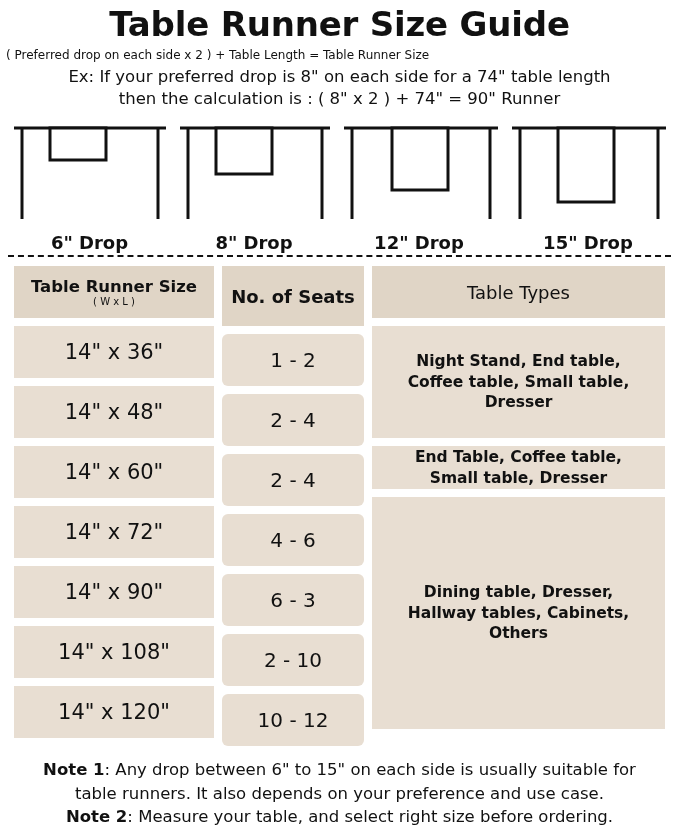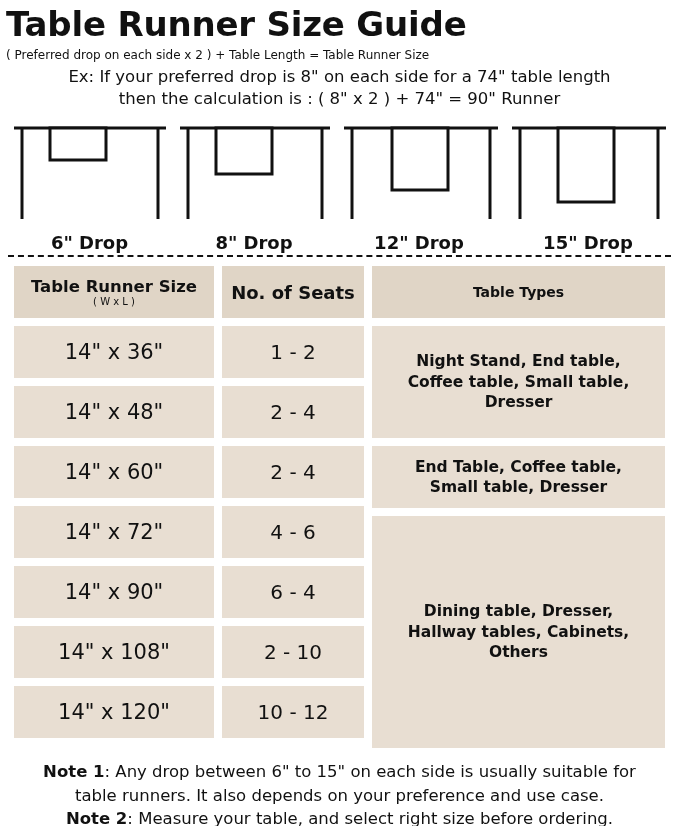--- a/index.html
+++ b/index.html
@@ -17,21 +17,21 @@
   }
   .page {
     width: 679px;
     height: 826px;
     position: relative;
     padding: 0 6px;
   }
 
   
   .title {
-    text-align: left;
+    text-align: center;
     font-size: 34px;
     font-weight: 700;
     letter-spacing: -0.2px;
     margin: 6px 0 4px 0;
     line-height: 1.1;
   }
   .formula {
     text-align: left;
     font-size: 12px;
     line-height: 1.35;
@@ -101,35 +101,35 @@
   }
   .head-main {
     font-size: 16.5px;
     font-weight: 700;
   }
   .head-sub {
     font-size: 10px;
     font-weight: 400;
   }
   .head-seats { font-size: 18px; font-weight: 700; }
-  .head-types { font-size: 14px; font-weight: 700; }
+  .head-types { font-size: 18px; font-weight: 400; }
 
   .size-cell { font-size: 21px; font-weight: 400; height: 52px; }
-  .seat-cell { font-size: 20px; font-weight: 400; height: 52px; }
+  .seat-cell { font-size: 20px; font-weight: 400; height: 52px; border-radius: 6px; }
   .type-cell {
     font-size: 15.5px;
     font-weight: 700;
     line-height: 1.33;
     padding: 6px 28px;
   }
   .h-head-a { height: 52px; }
-  .h-head-b { height: 52px; }
+  .h-head-b { height: 60px; }
   .h-head-c { height: 52px; }
   .t1 { height: 112px; }
-  .t2 { height: 62px; }
+  .t2 { height: 43px; }
   .t3 { height: 232px; }
 
   
   .notes {
     margin-top: 4px;
     padding: 0 6px;
     font-size: 16.5px;
     line-height: 1.42;
     text-align: center;
   }
@@ -211,21 +211,21 @@
     </div>
 
     <div class="col-b">
       <div class="cell head h-head-b">
         <span class="head-seats">No. of Seats</span>
       </div>
       <div class="cell seat-cell">1 - 2</div>
       <div class="cell seat-cell">2 - 4</div>
       <div class="cell seat-cell">2 - 4</div>
       <div class="cell seat-cell">4 - 6</div>
-      <div class="cell seat-cell">6 - 4</div>
+      <div class="cell seat-cell">6 - 3</div>
       <div class="cell seat-cell">2 - 10</div>
       <div class="cell seat-cell">10 - 12</div>
     </div>
 
     <div class="col-c">
       <div class="cell head h-head-c">
         <span class="head-types">Table Types</span>
       </div>
       <div class="cell type-cell t1">Night Stand, End table, Coffee table, Small table, Dresser</div>
       <div class="cell type-cell t2">End Table, Coffee table, Small table, Dresser</div>

